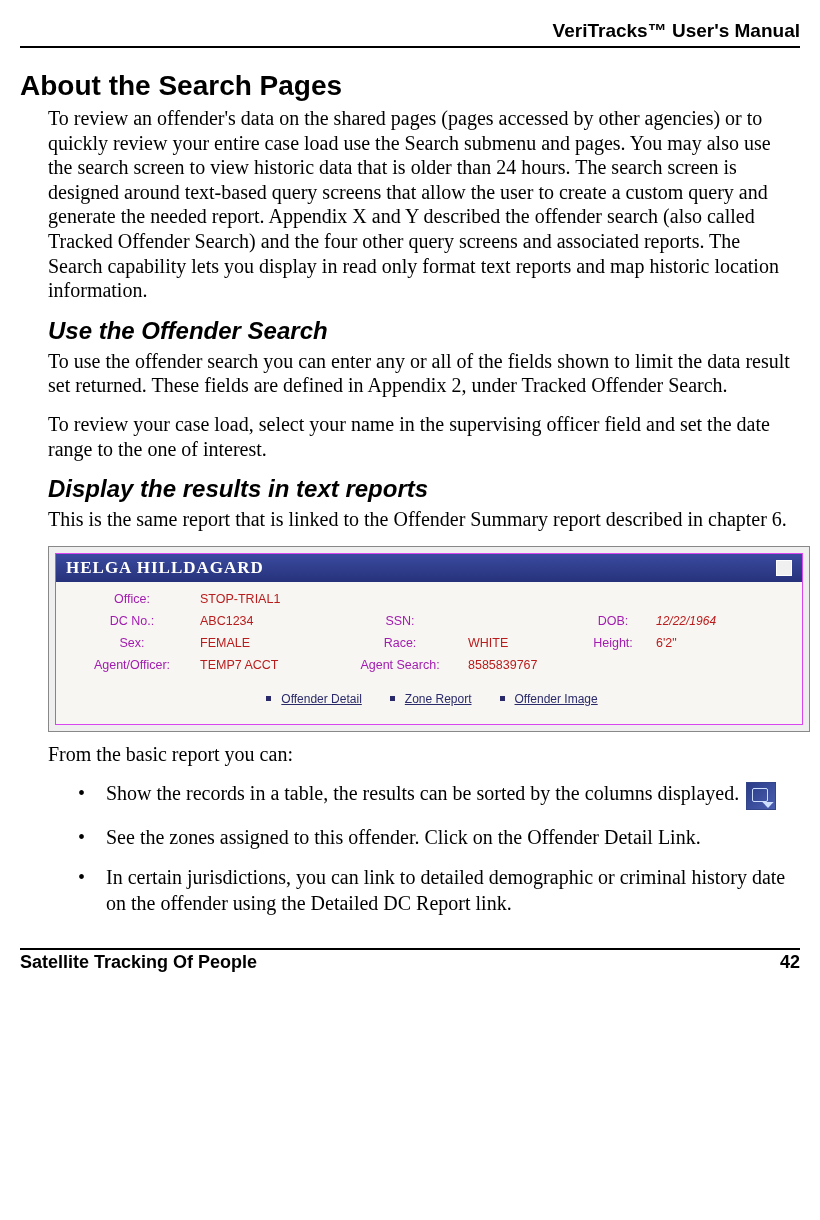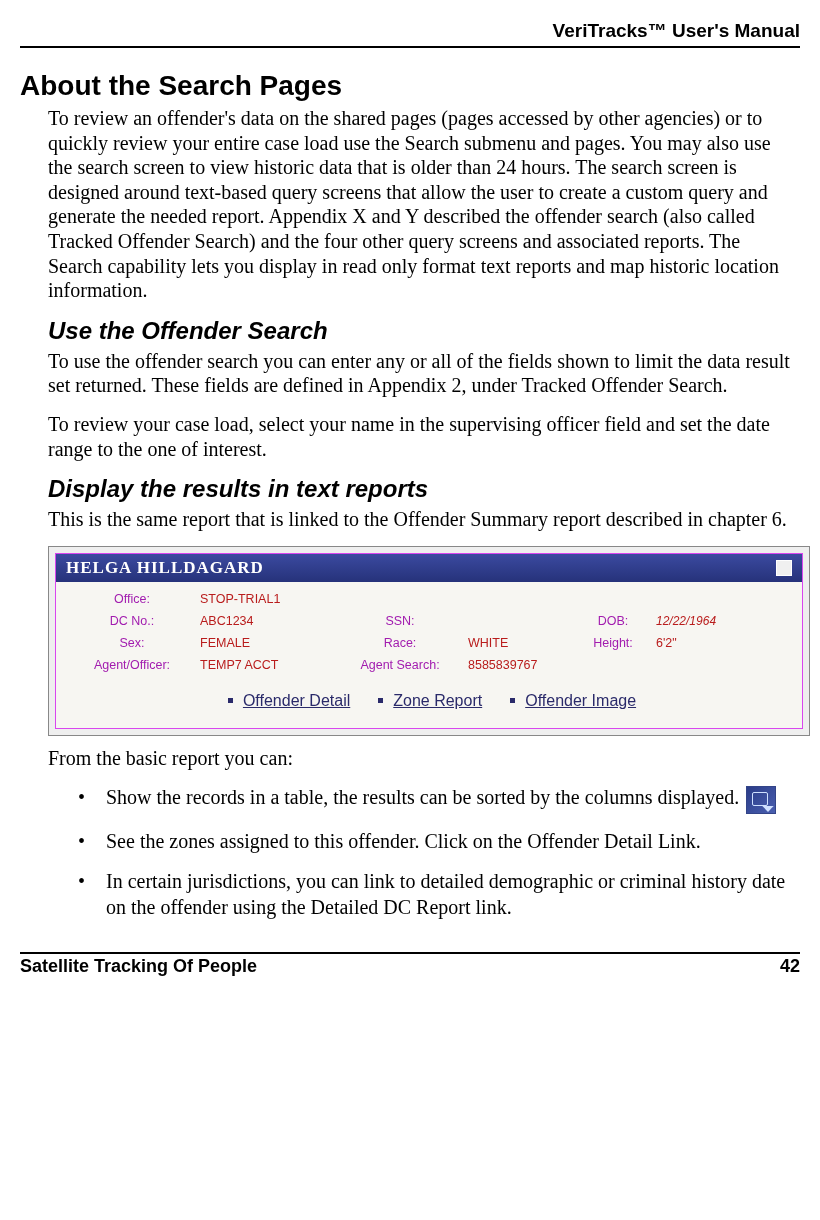--- a/index.html
+++ b/index.html
@@ -100,21 +100,21 @@
   }
   .c1 { width: 120px; }
   .v1 { width: 140px; }
   .c2 { width: 120px; }
   .v2 { width: 110px; }
   .c3 { width: 70px; }
   .v3 { width: 90px; font-family:"Trebuchet MS", sans-serif; font-style: italic; font-size:12px; }
   .v3b { width: 90px; }
   .panel-links {
     font-family: Verdana, Arial, sans-serif;
-    font-size: 16px;
+    font-size: 12px;
     color: #2a2a6a;
     padding: 12px 0 14px 0;
     display: flex;
     gap: 6px;
     align-items: center;
     justify-content: center;
   }
   .panel-links .bullet {
     width: 5px;
     height: 5px;

